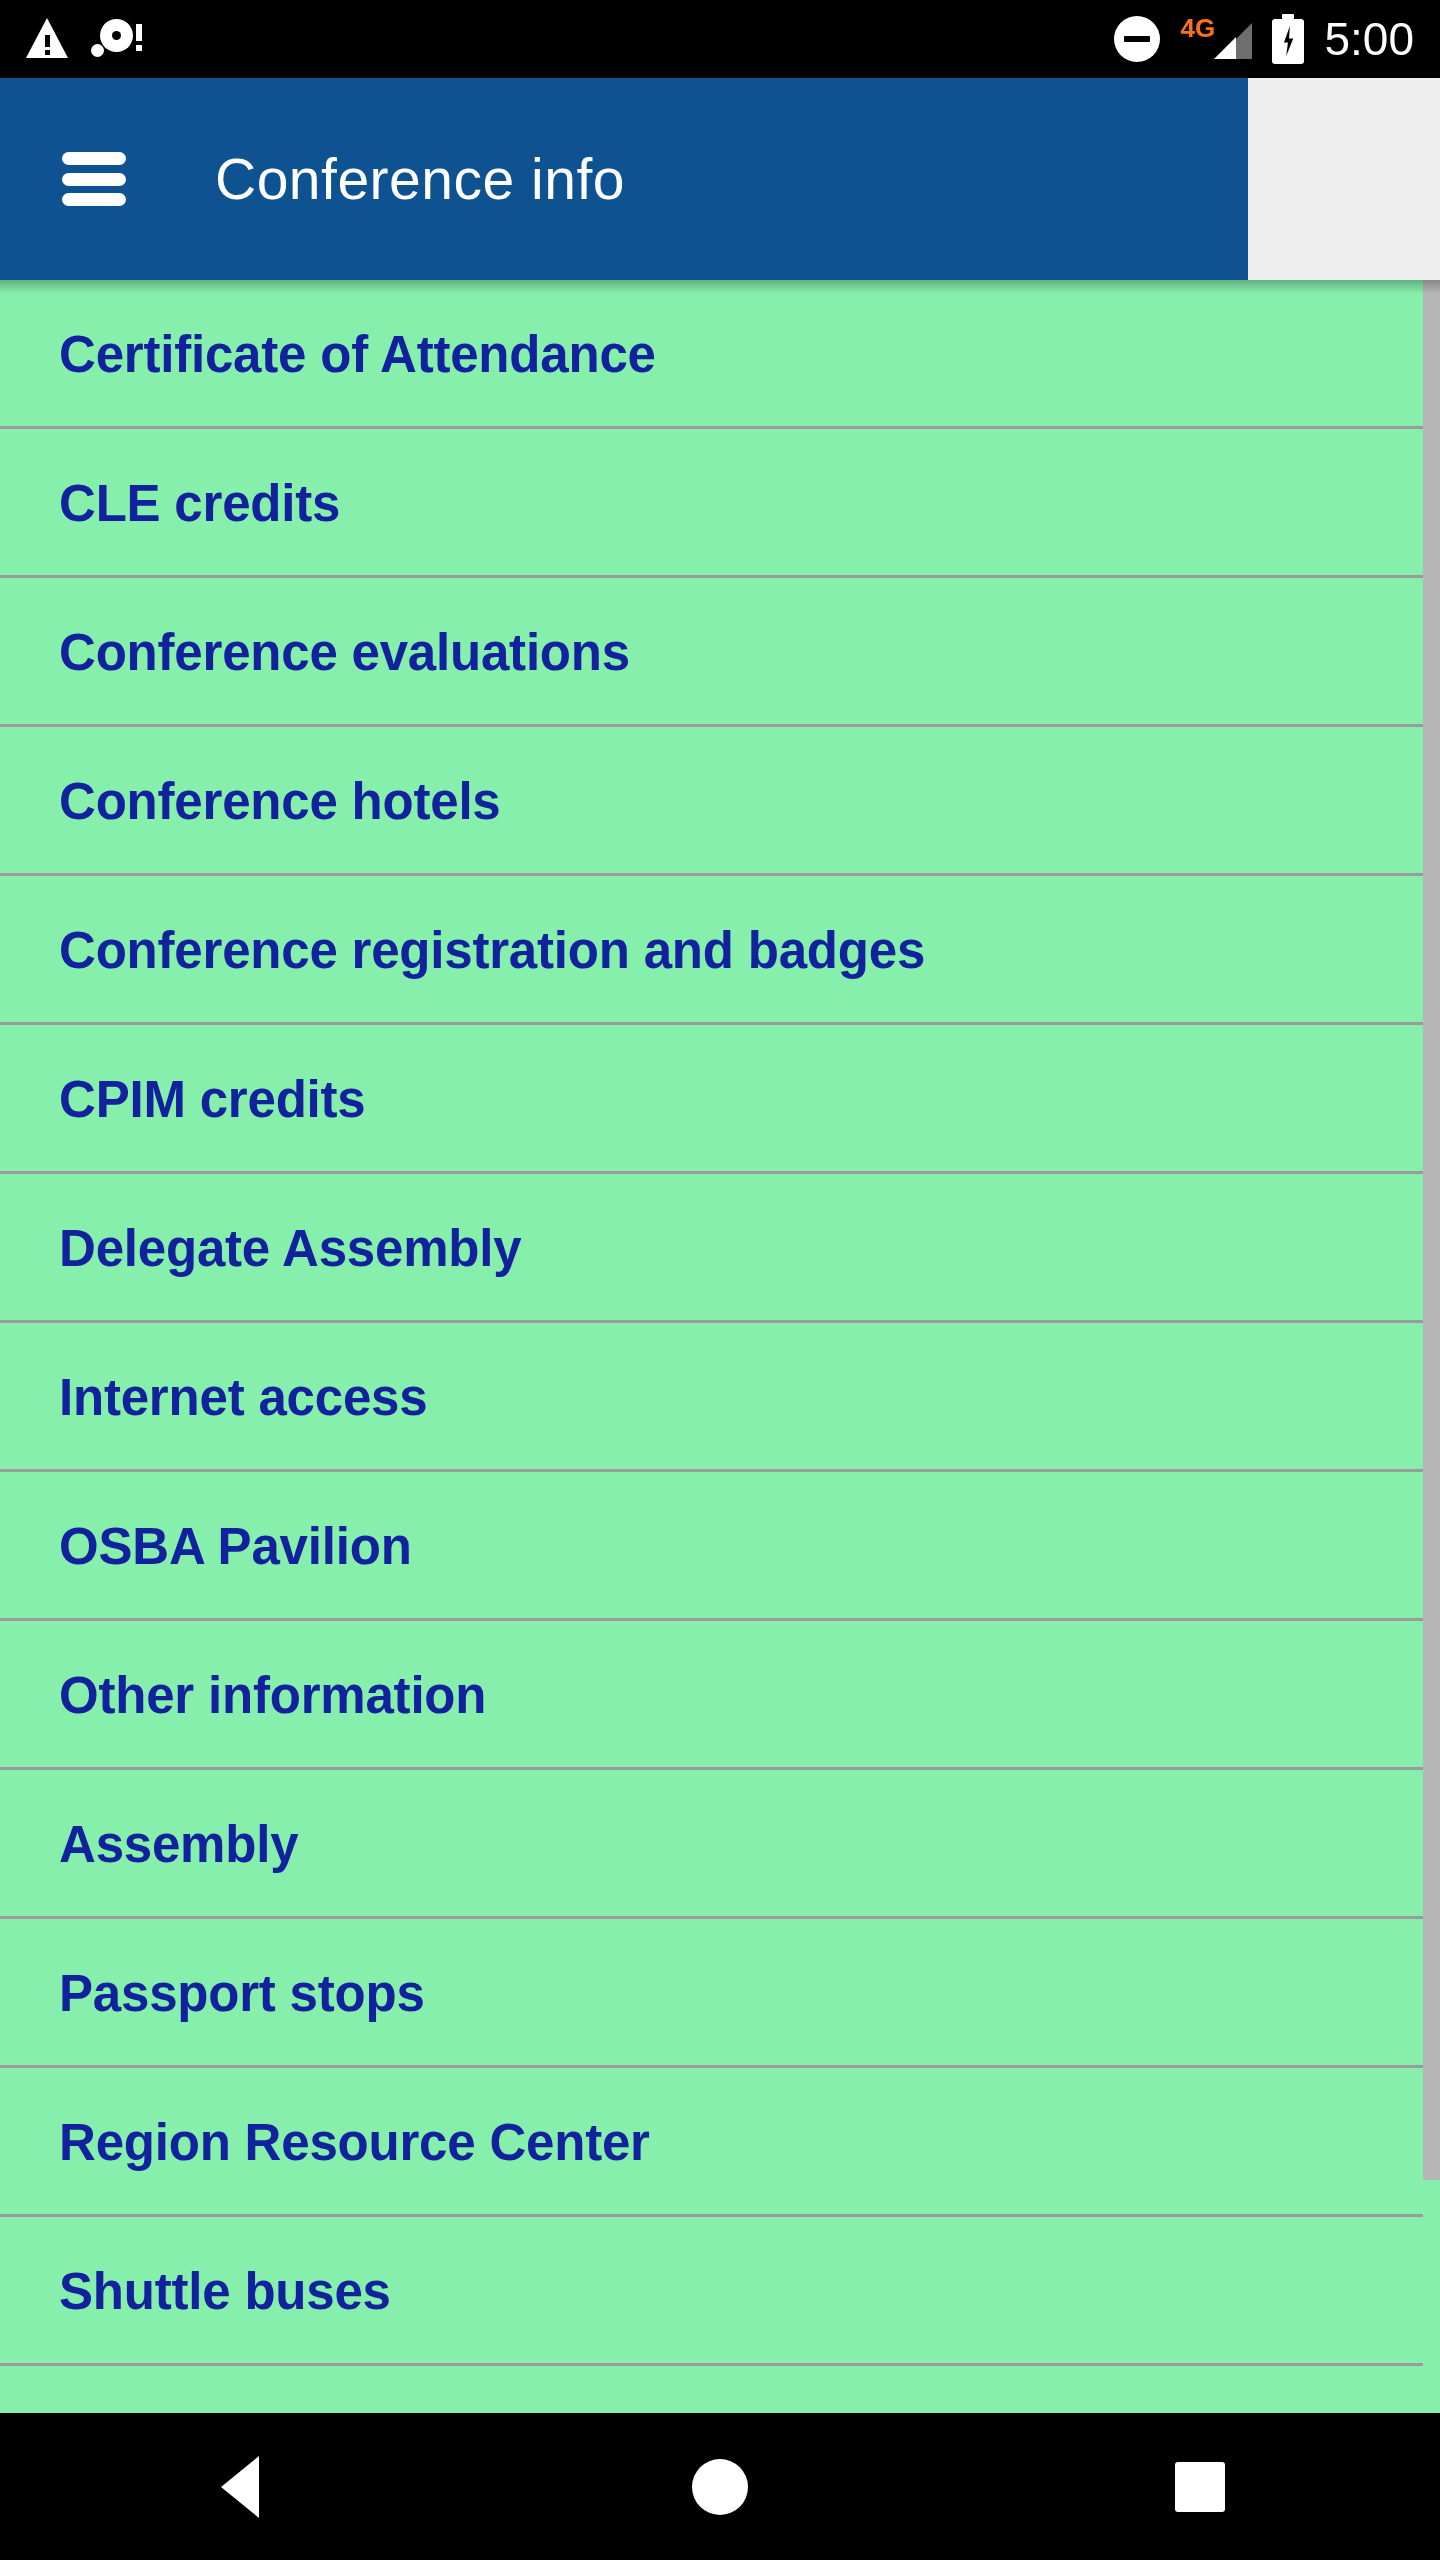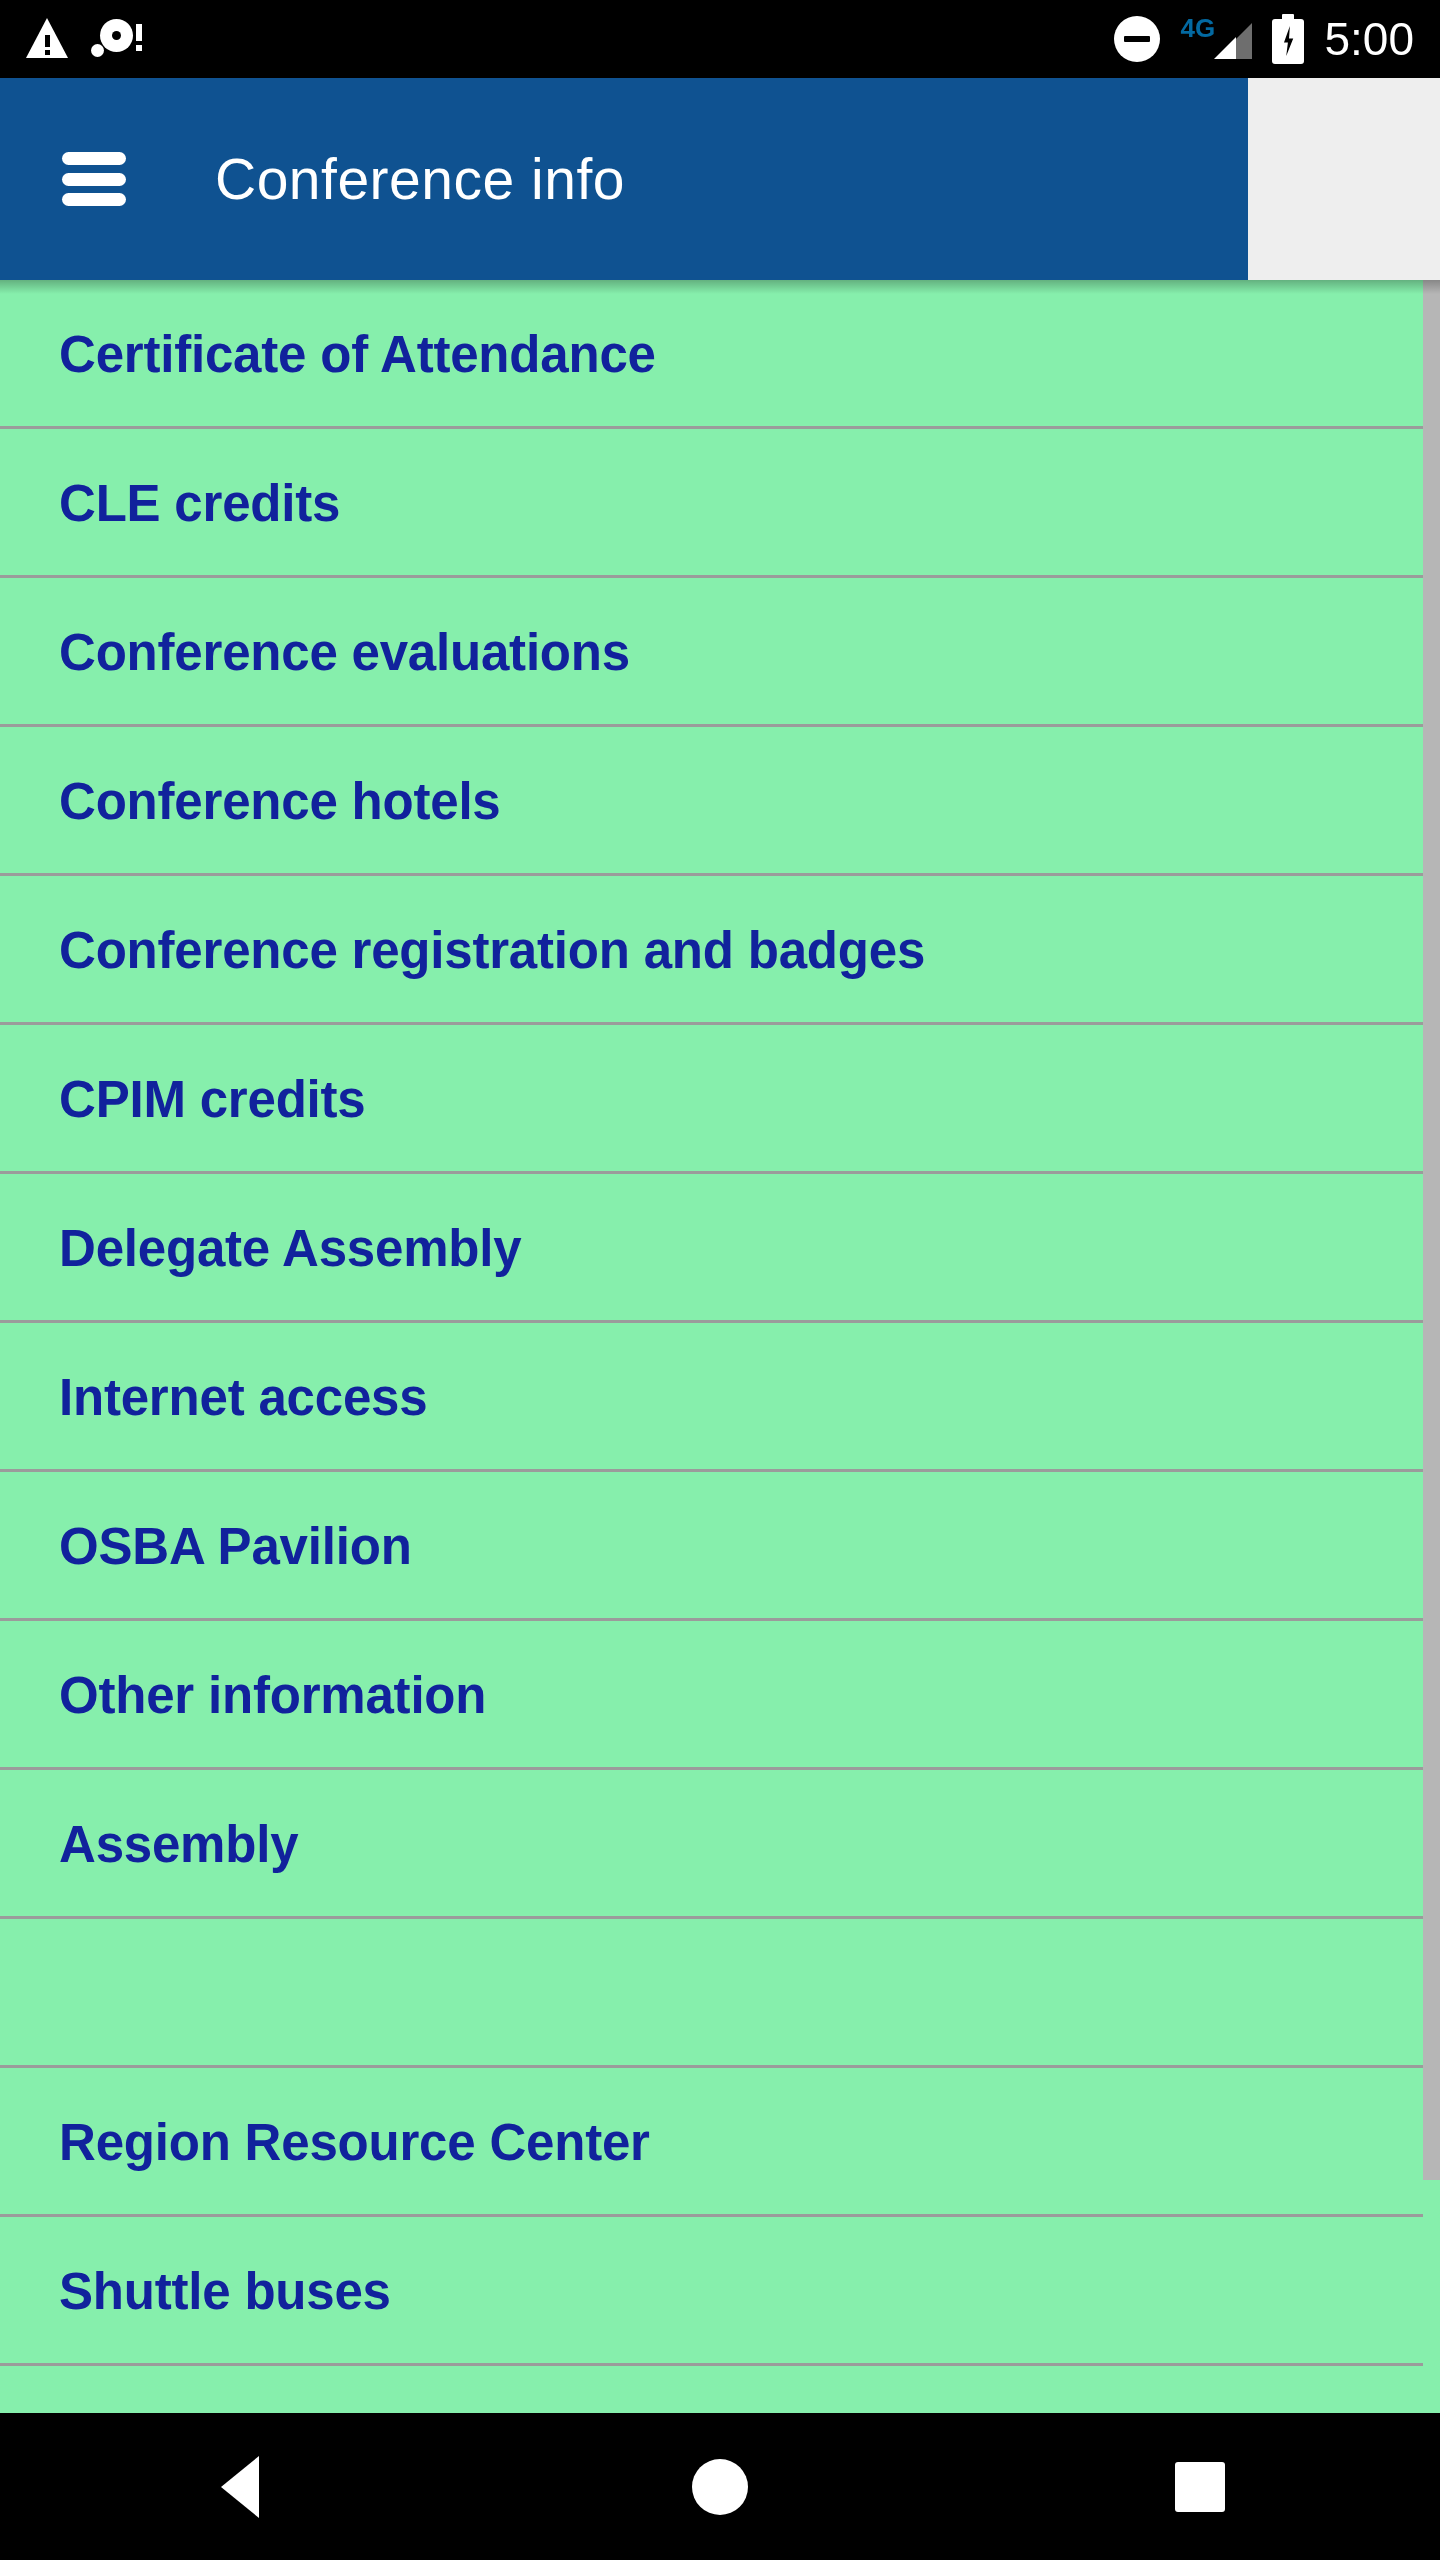--- a/index.html
+++ b/index.html
@@ -117,21 +117,21 @@
     border-radius: 1px;
   }
 
   .signal-wrap {
     position: relative;
     width: 72px; height: 48px;
   }
   .signal-wrap .gen {
     position: absolute;
     left: 0; top: -2px;
-    color: #0369a1;
+    color: #f97316;
     font-size: 26px;
     font-weight: bold;
     font-family: "Liberation Sans", sans-serif;
   }
   .signal-wrap .bars-full {
     position: absolute;
     right: 0; bottom: 4px;
     width: 0; height: 0;
     border-left: 36px solid transparent;
     border-bottom: 36px solid #6e6e6e;
@@ -405,20 +405,21 @@
       </div>
       <div class="list-item">
         <div class="label">Other information</div>
         <div class="divider"></div>
       </div>
       <div class="list-item">
         <div class="label">Assembly</div>
         <div class="divider"></div>
       </div>
       <div class="list-item">
+        <div class="label">Passport stops</div>
         <div class="divider"></div>
       </div>
       <div class="list-item">
         <div class="label">Region Resource Center</div>
         <div class="divider"></div>
       </div>
       <div class="list-item">
         <div class="label">Shuttle buses</div>
         <div class="divider"></div>
       </div>

